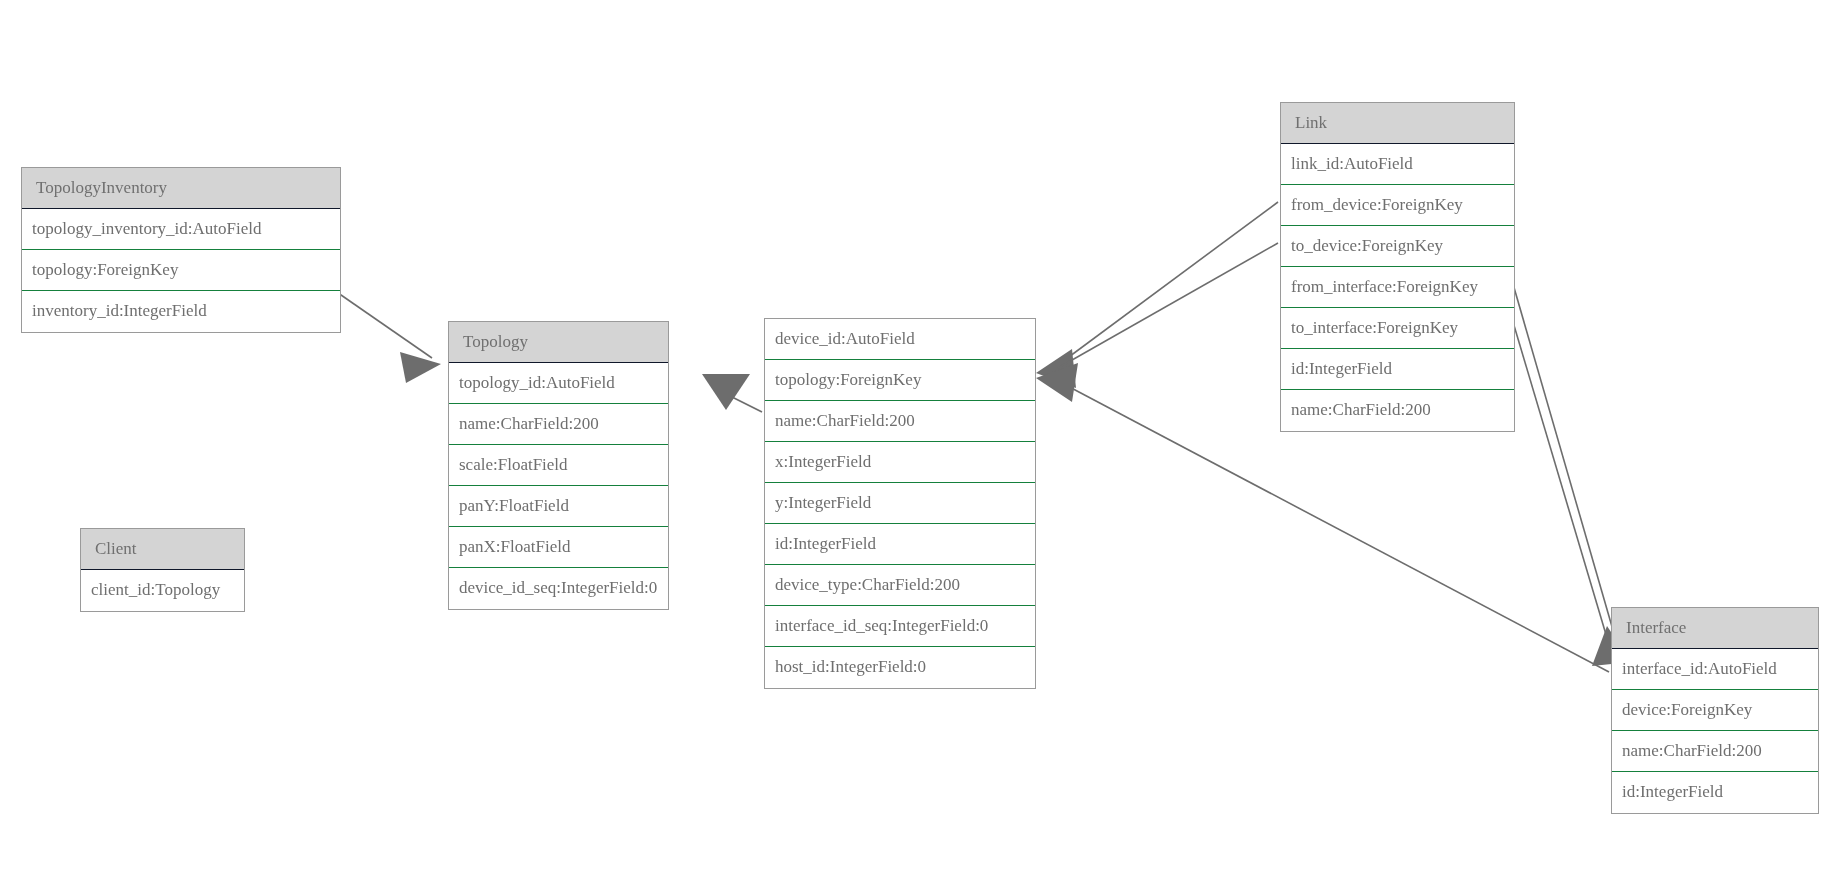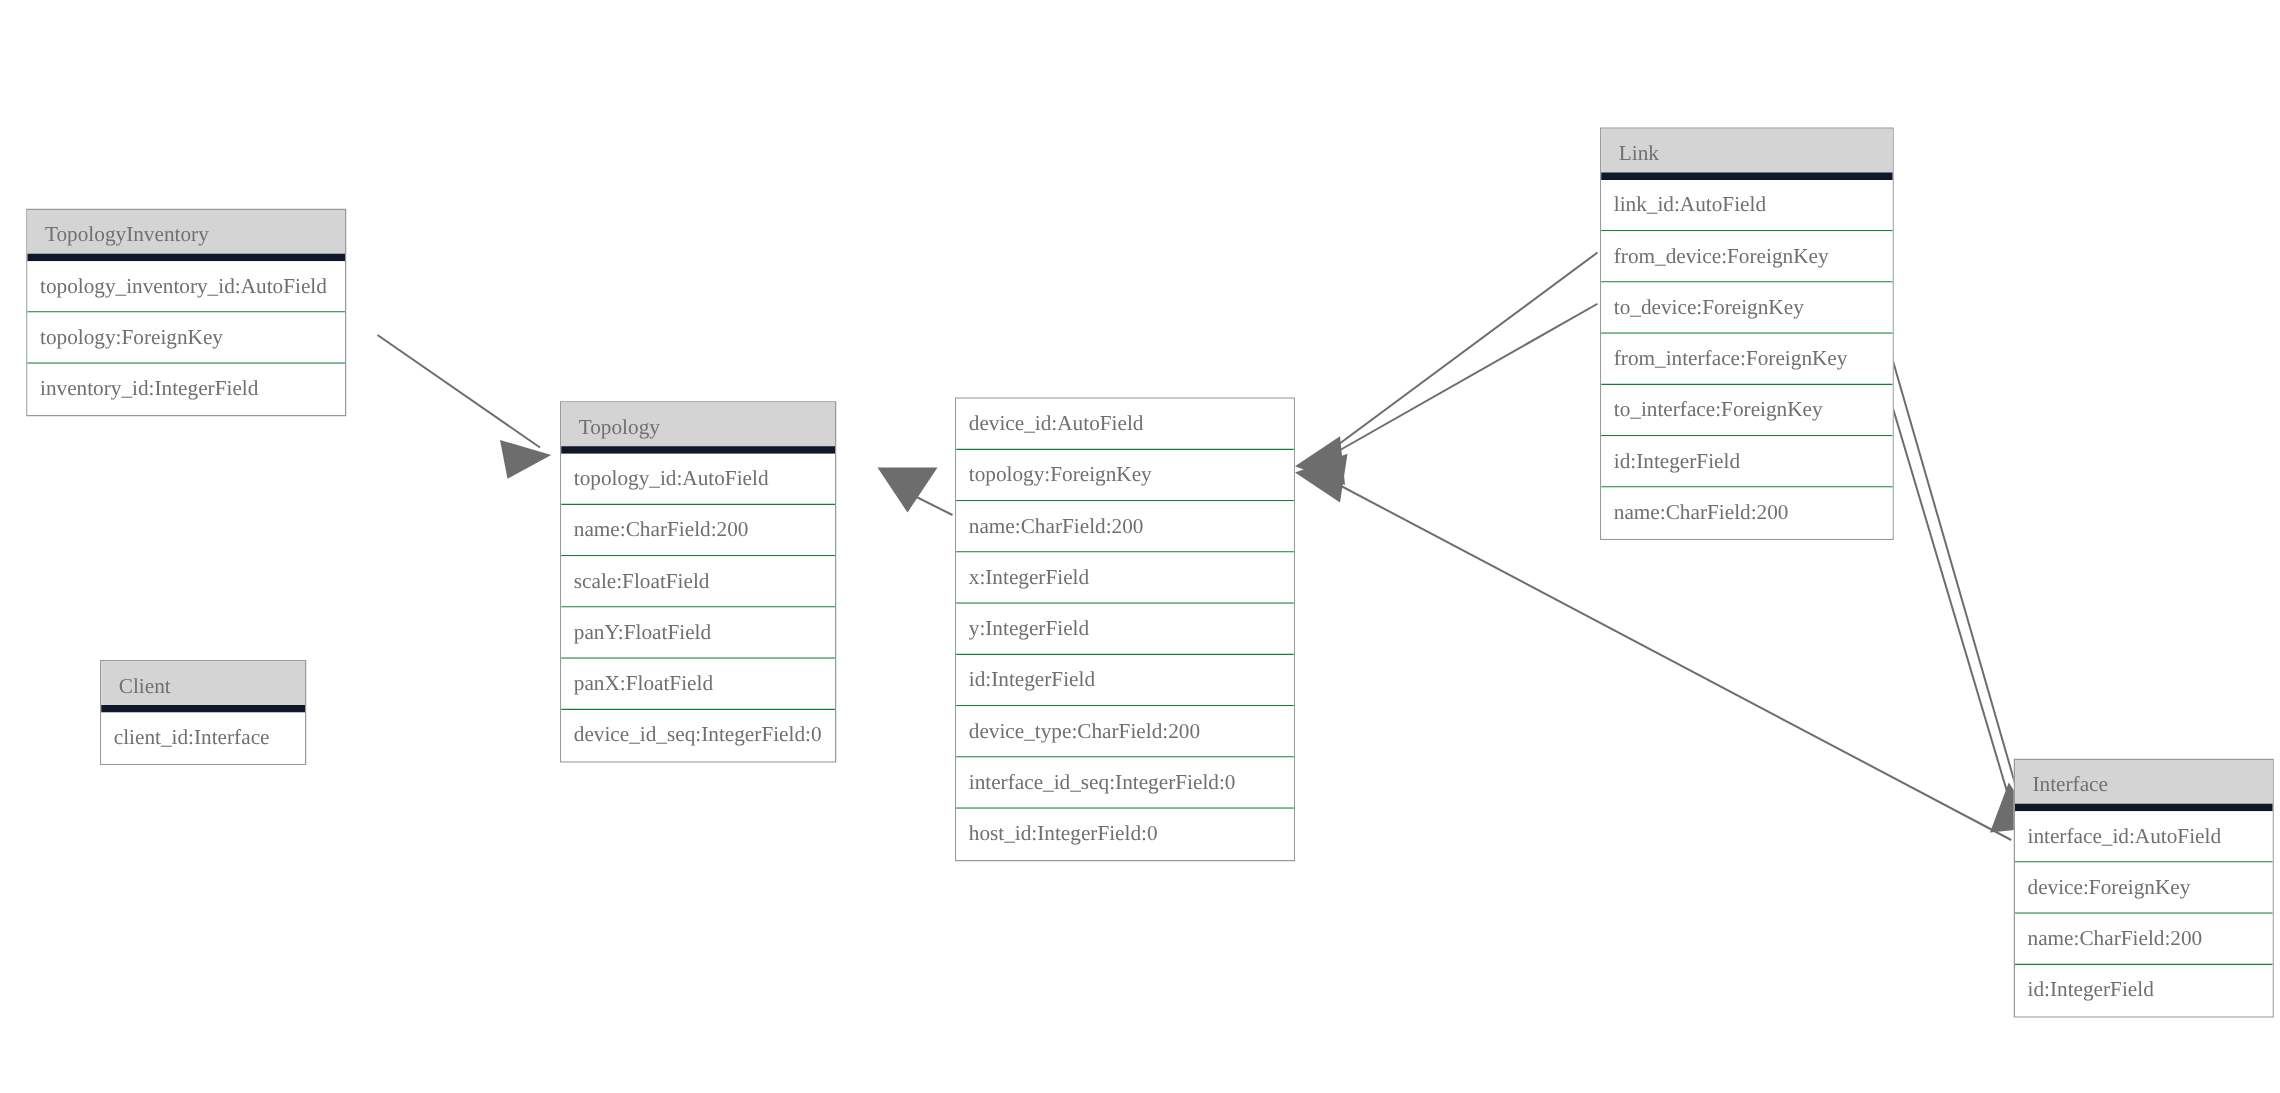--- a/index.html
+++ b/index.html
@@ -27,21 +27,21 @@
   .entity {
     position: absolute;
     box-sizing: border-box;
     border: 1px solid #9a9a9a;
     background: #ffffff;
     z-index: 2;
   }
   .entity-title {
     box-sizing: border-box;
     background: #d4d4d4;
-    border-bottom: 6px solid #0f172a;
+    border-bottom: 1px solid #0f172a;
     color: #707070;
     font-size: 17px;
     line-height: 40px;
     height: 41px;
     padding: 0 12px 0 14px;
     white-space: nowrap;
     overflow: hidden;
   }
   .entity-fields {
     display: block;
@@ -98,21 +98,21 @@
     </g>
 
     <g>
       <line x1="1513" y1="322" x2="1610" y2="648" stroke="#6d6d6d" stroke-width="1.6" fill="none"></line>
       <polygon points="1607,626 1631,662 1592,666" fill="#6d6d6d"></polygon>
     </g>
 
   </svg>
 
   <div id="entities">
-      <div class="entity" style="left: 21px; top: 167px; width: 256px;">
+      <div class="entity" style="left: 21px; top: 167px; width: 320px;">
         <div class="entity-title">TopologyInventory</div>
         <div class="entity-fields">
           <div class="entity-field">topology_inventory_id:AutoField</div>
           <div class="entity-field">topology:ForeignKey</div>
           <div class="entity-field">inventory_id:IntegerField</div>
         </div>
       </div>
       <div class="entity" style="left: 448px; top: 321px; width: 221px;">
         <div class="entity-title">Topology</div>
         <div class="entity-fields">
@@ -120,21 +120,21 @@
           <div class="entity-field">name:CharField:200</div>
           <div class="entity-field">scale:FloatField</div>
           <div class="entity-field">panY:FloatField</div>
           <div class="entity-field">panX:FloatField</div>
           <div class="entity-field">device_id_seq:IntegerField:0</div>
         </div>
       </div>
       <div class="entity" style="left: 80px; top: 528px; width: 165px;">
         <div class="entity-title">Client</div>
         <div class="entity-fields">
-          <div class="entity-field">client_id:Interface</div>
+          <div class="entity-field">client_id:Topology</div>
         </div>
       </div>
       <div class="entity" style="left: 764px; top: 318px; width: 272px;">
         <div class="entity-fields">
           <div class="entity-field">device_id:AutoField</div>
           <div class="entity-field">topology:ForeignKey</div>
           <div class="entity-field">name:CharField:200</div>
           <div class="entity-field">x:IntegerField</div>
           <div class="entity-field">y:IntegerField</div>
           <div class="entity-field">id:IntegerField</div>

